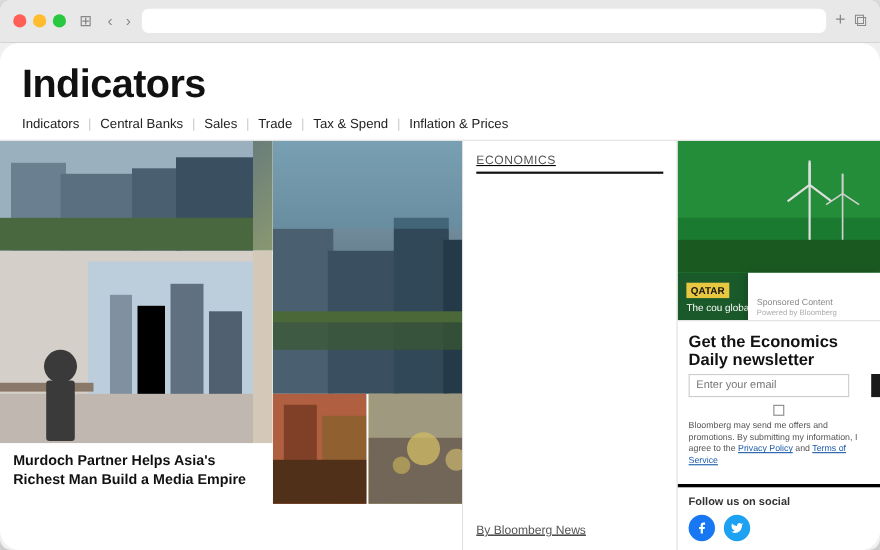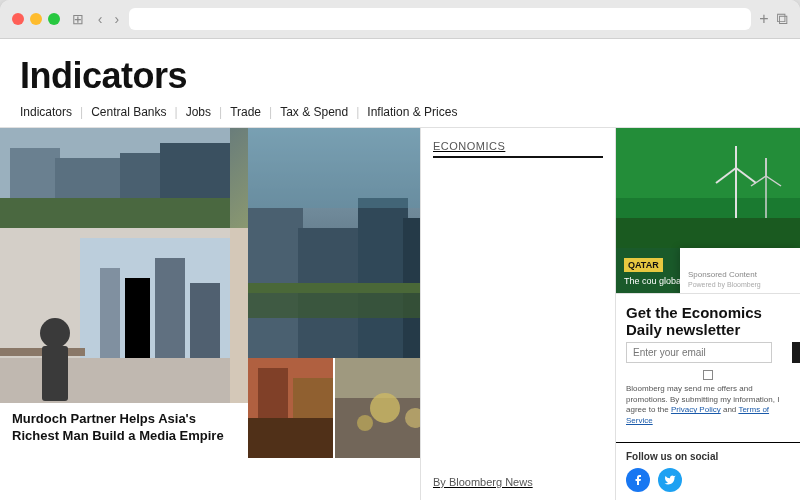--- a/index.html
+++ b/index.html
@@ -47,20 +47,21 @@
     }
 
     .toolbar-right { display: flex; gap: 8px; color: #888; font-size: 16px; }
 
     .browser-content {
       background: white;
       flex: 1;
       overflow: hidden;
       display: flex;
       flex-direction: column;
+      border-radius: 18px;
     }
 
     .page-header {
       padding: 16px 20px 8px 20px;
       border-bottom: 1px solid #e0e0e0;
     }
 
     .page-title {
       font-size: 36px;
       font-weight: 800;
@@ -361,21 +362,21 @@
       line-height: 1.3;
     }
 
     .consent-link {
       color: #1a5aaa;
       text-decoration: underline;
     }
 
     .social-section {
       padding: 8px 10px;
-      border-top: 1px solid #000000;
+      border-top: 3px solid #000000;
     }
 
     .social-label {
       font-size: 10px;
       color: #333;
       font-weight: 600;
       margin-bottom: 6px;
     }
 
     .social-icons {
@@ -419,21 +420,21 @@
   </div>
 
   <div class="browser-content">
     <div class="page-header">
       <div class="page-title">Indicators</div>
       <nav class="nav-bar">
         <span class="nav-item">Indicators</span>
         <span class="nav-separator">|</span>
         <span class="nav-item">Central Banks</span>
         <span class="nav-separator">|</span>
-        <span class="nav-item">Jobs</span>
+        <span class="nav-item">Sales</span>
         <span class="nav-separator">|</span>
         <span class="nav-item">Trade</span>
         <span class="nav-separator">|</span>
         <span class="nav-item">Tax &amp; Spend</span>
         <span class="nav-separator">|</span>
         <span class="nav-item">Inflation &amp; Prices</span>
       </nav>
     </div>
 
     <div class="page-content">

